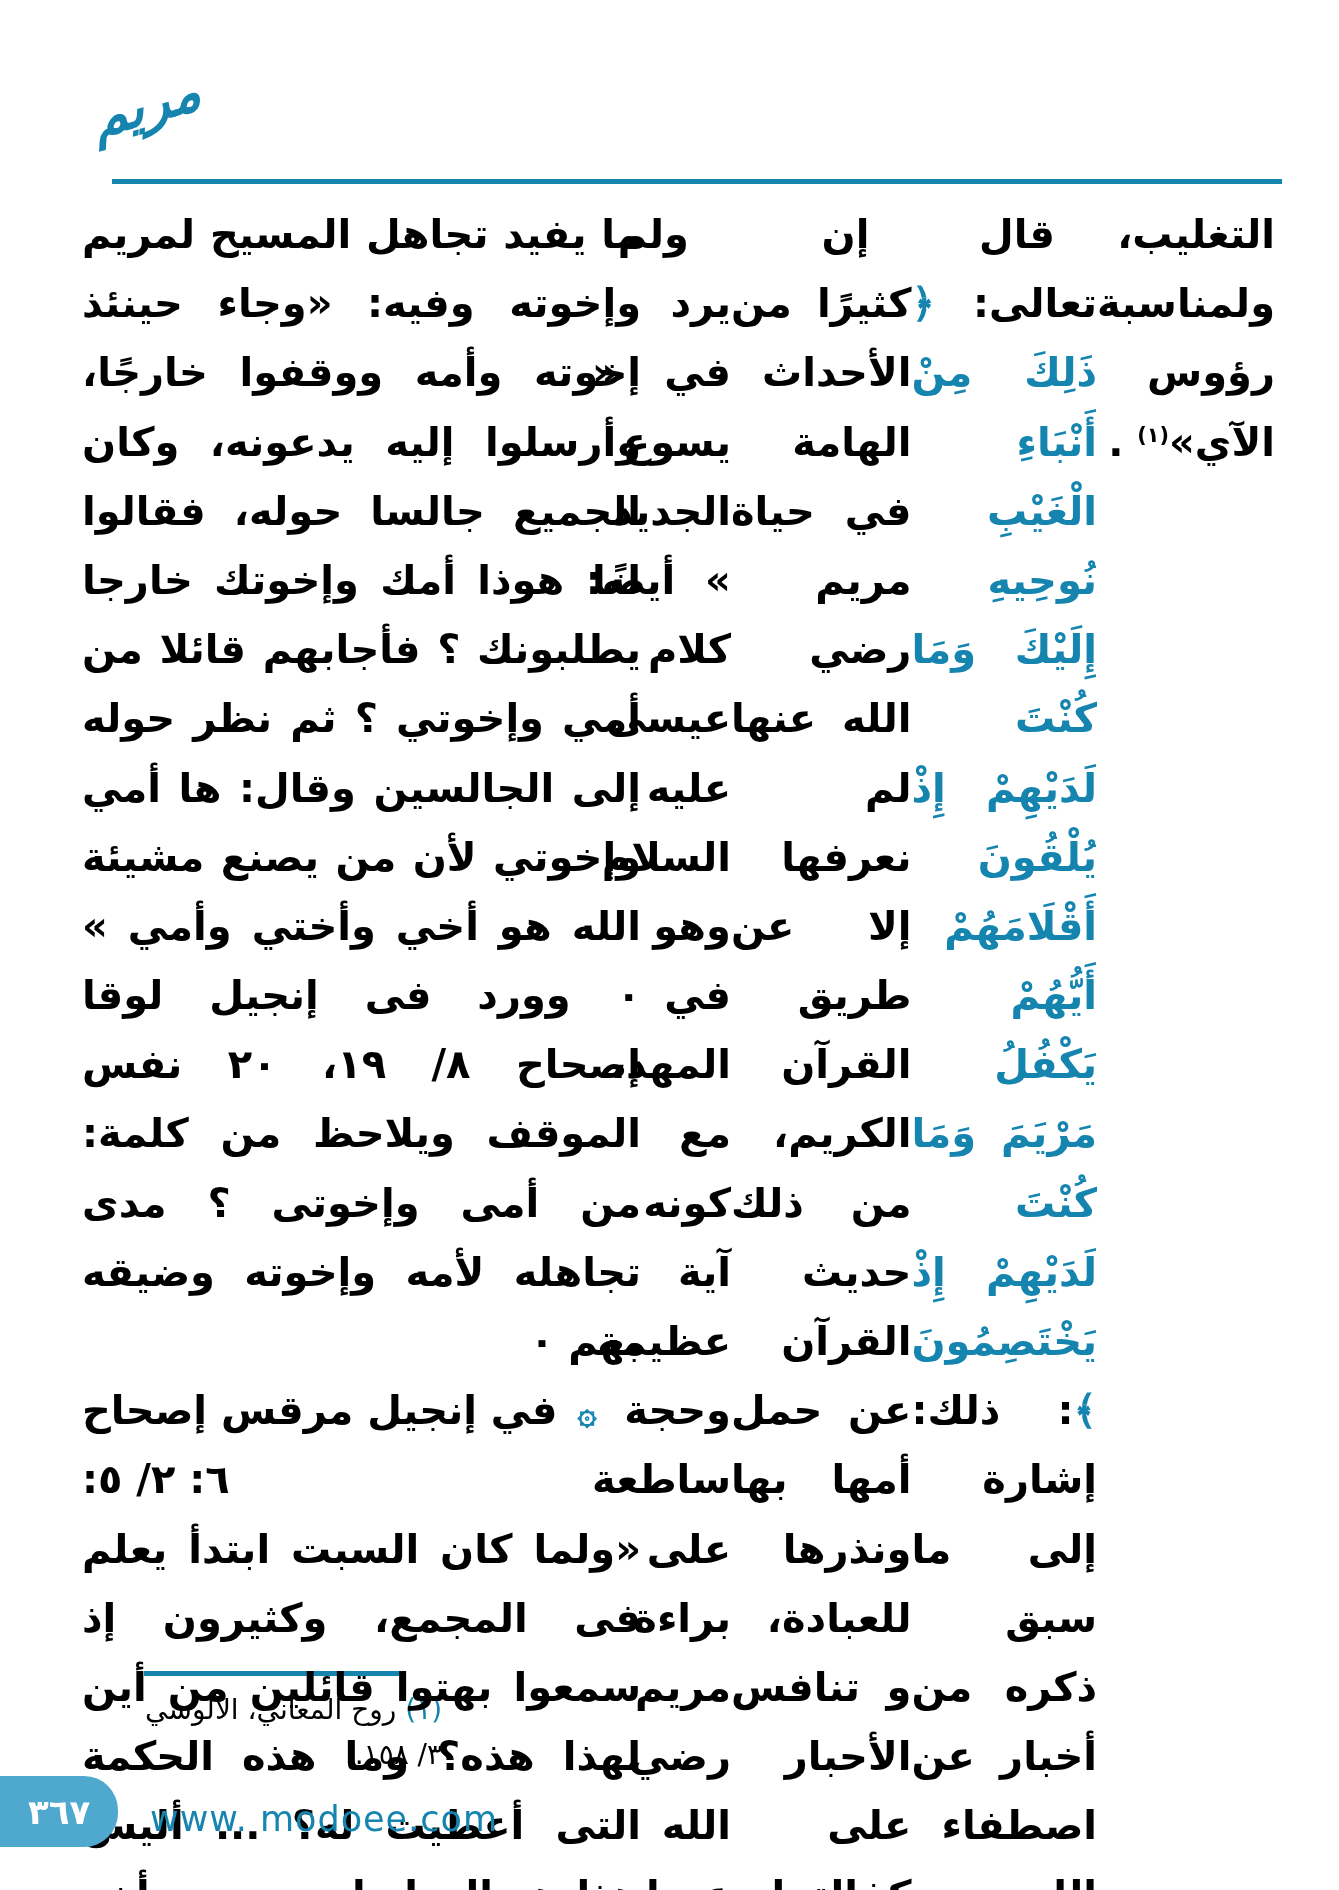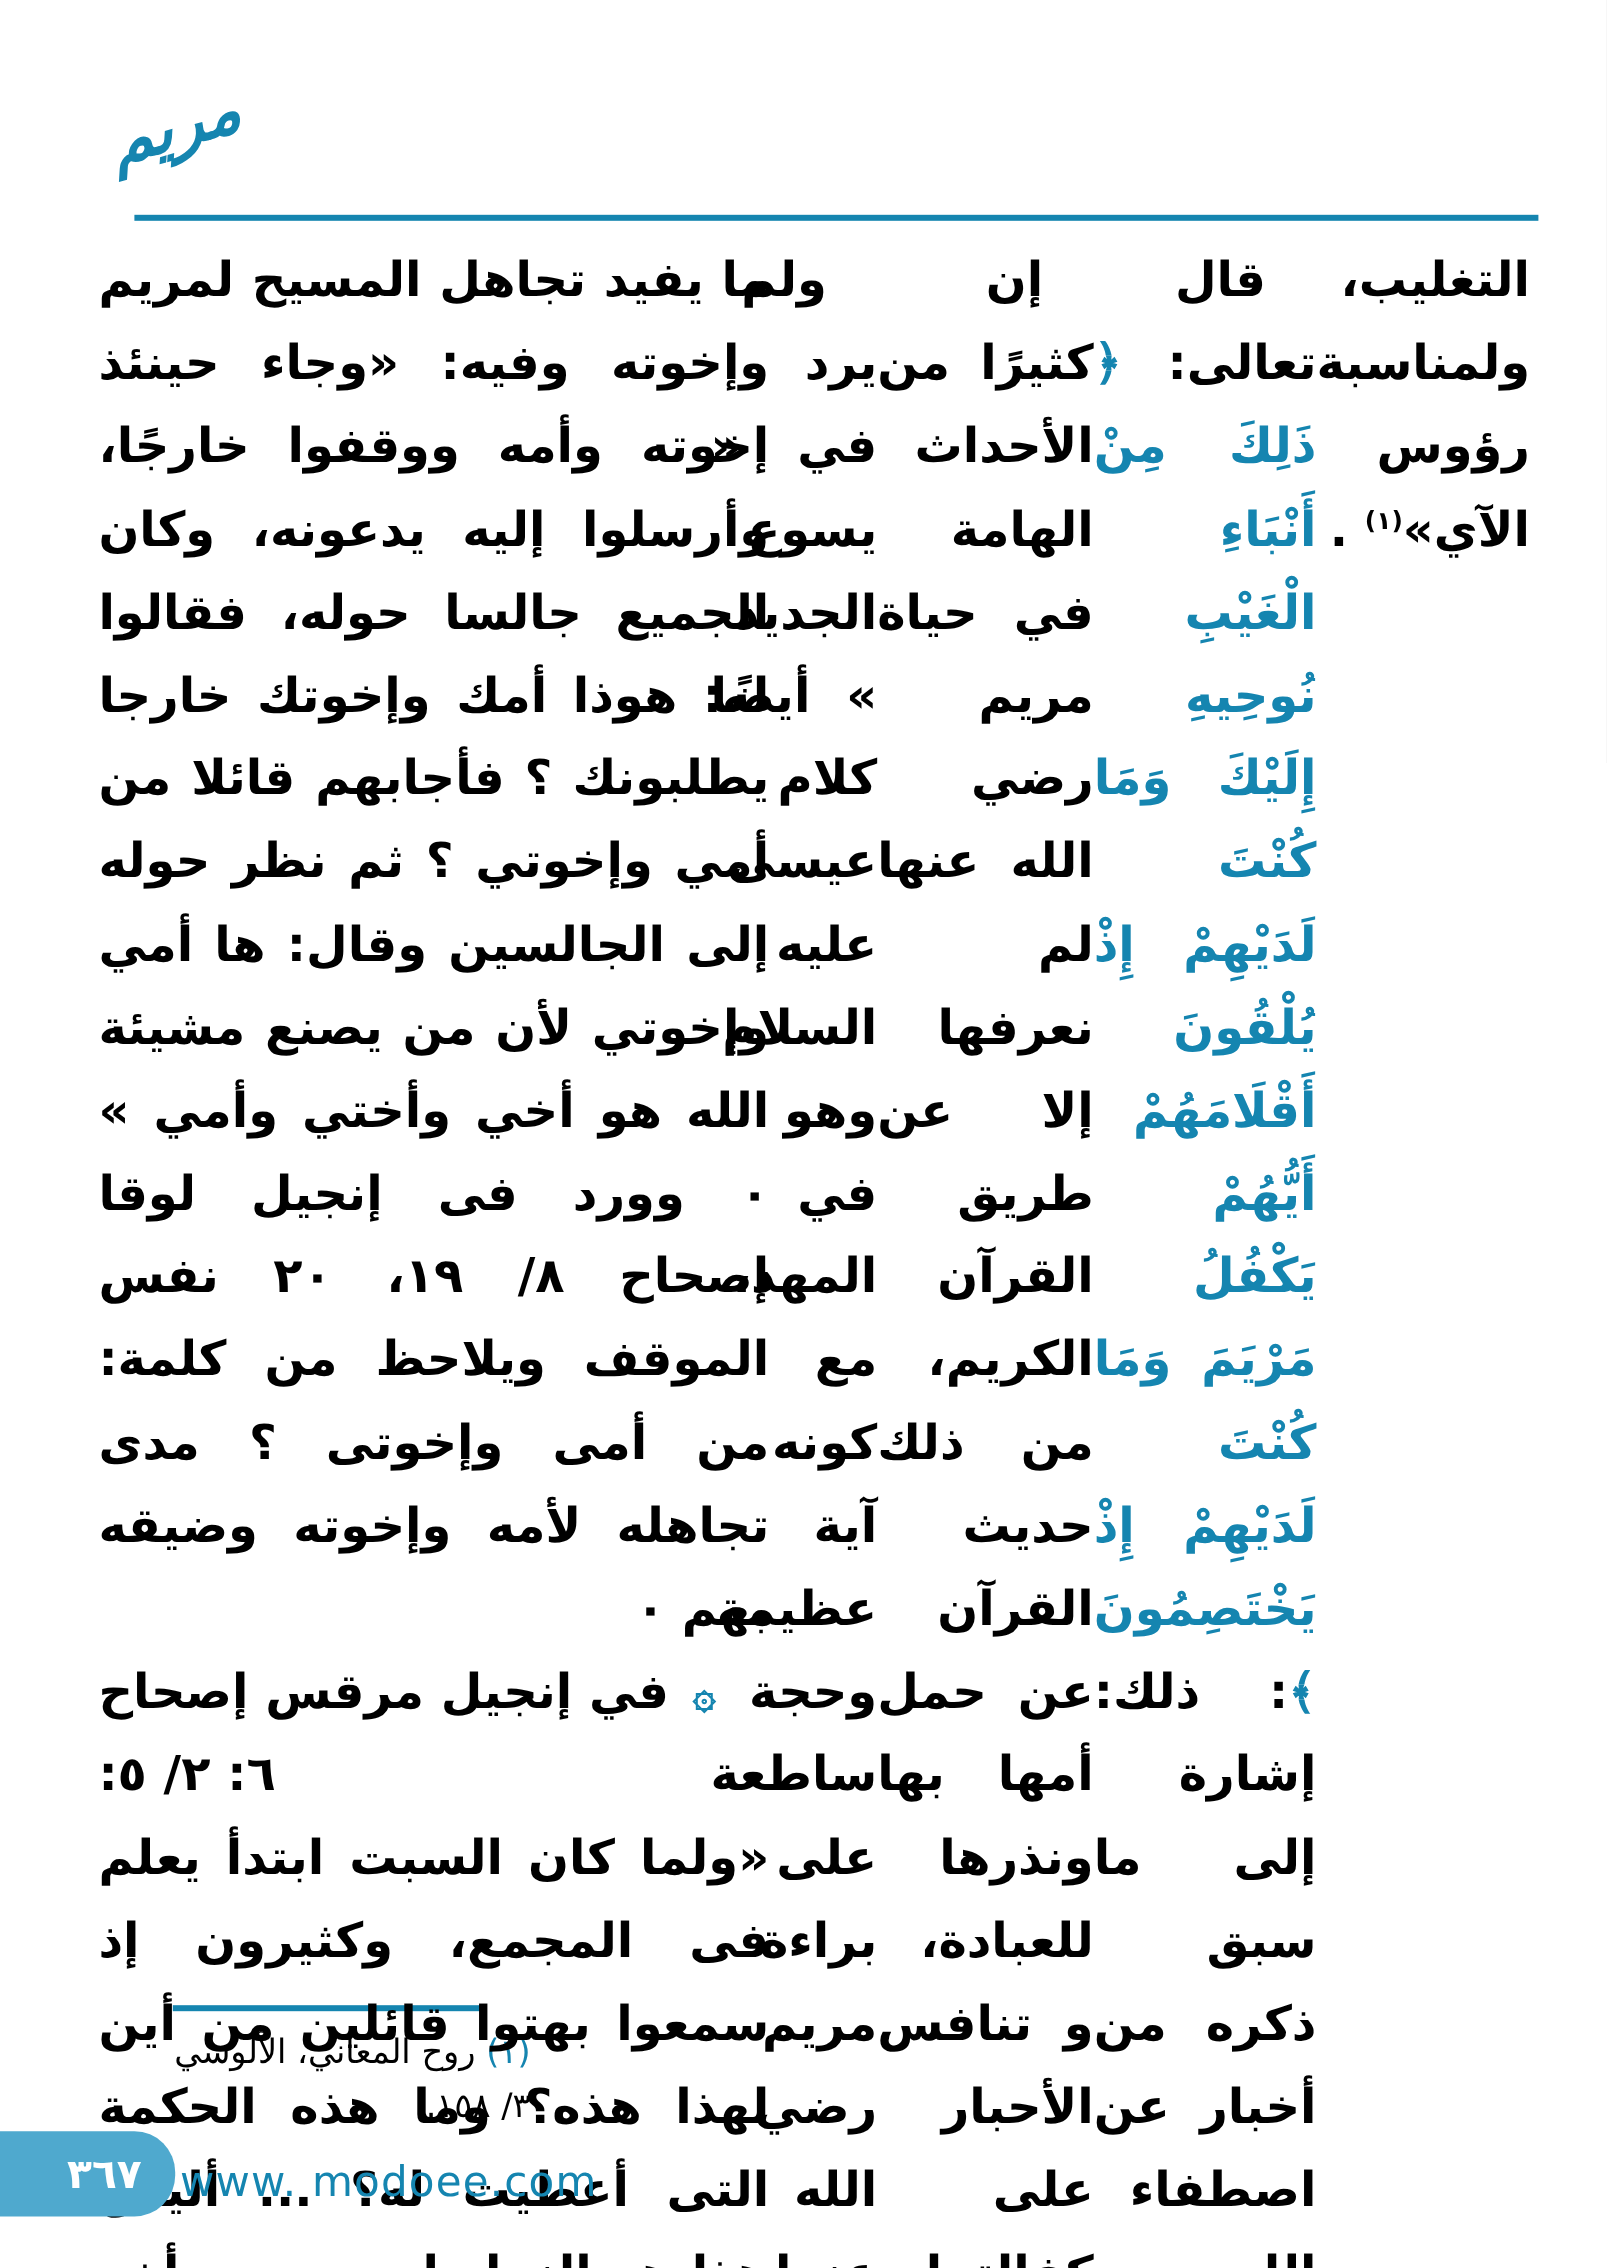--- a/index.html
+++ b/index.html
@@ -90,21 +90,20 @@
   .page-badge{
     position:absolute;
     left:0;top:1776px;
     width:118px;height:71px;
     background:var(--badge,#4fa9ce);
     border-radius:0 34px 34px 0;
     display:flex;align-items:center;justify-content:center;
     color:#ffffff;
     font-size:34px;
     font-weight:bold;
-    padding-left:28px;
   }
   .site-url{
     position:absolute;
     left:150px;top:1786px;
     direction:ltr;
     color:var(--accent,#1585b0);
     font-size:35px;
     letter-spacing:1px;
     margin-top:13px;
   }

